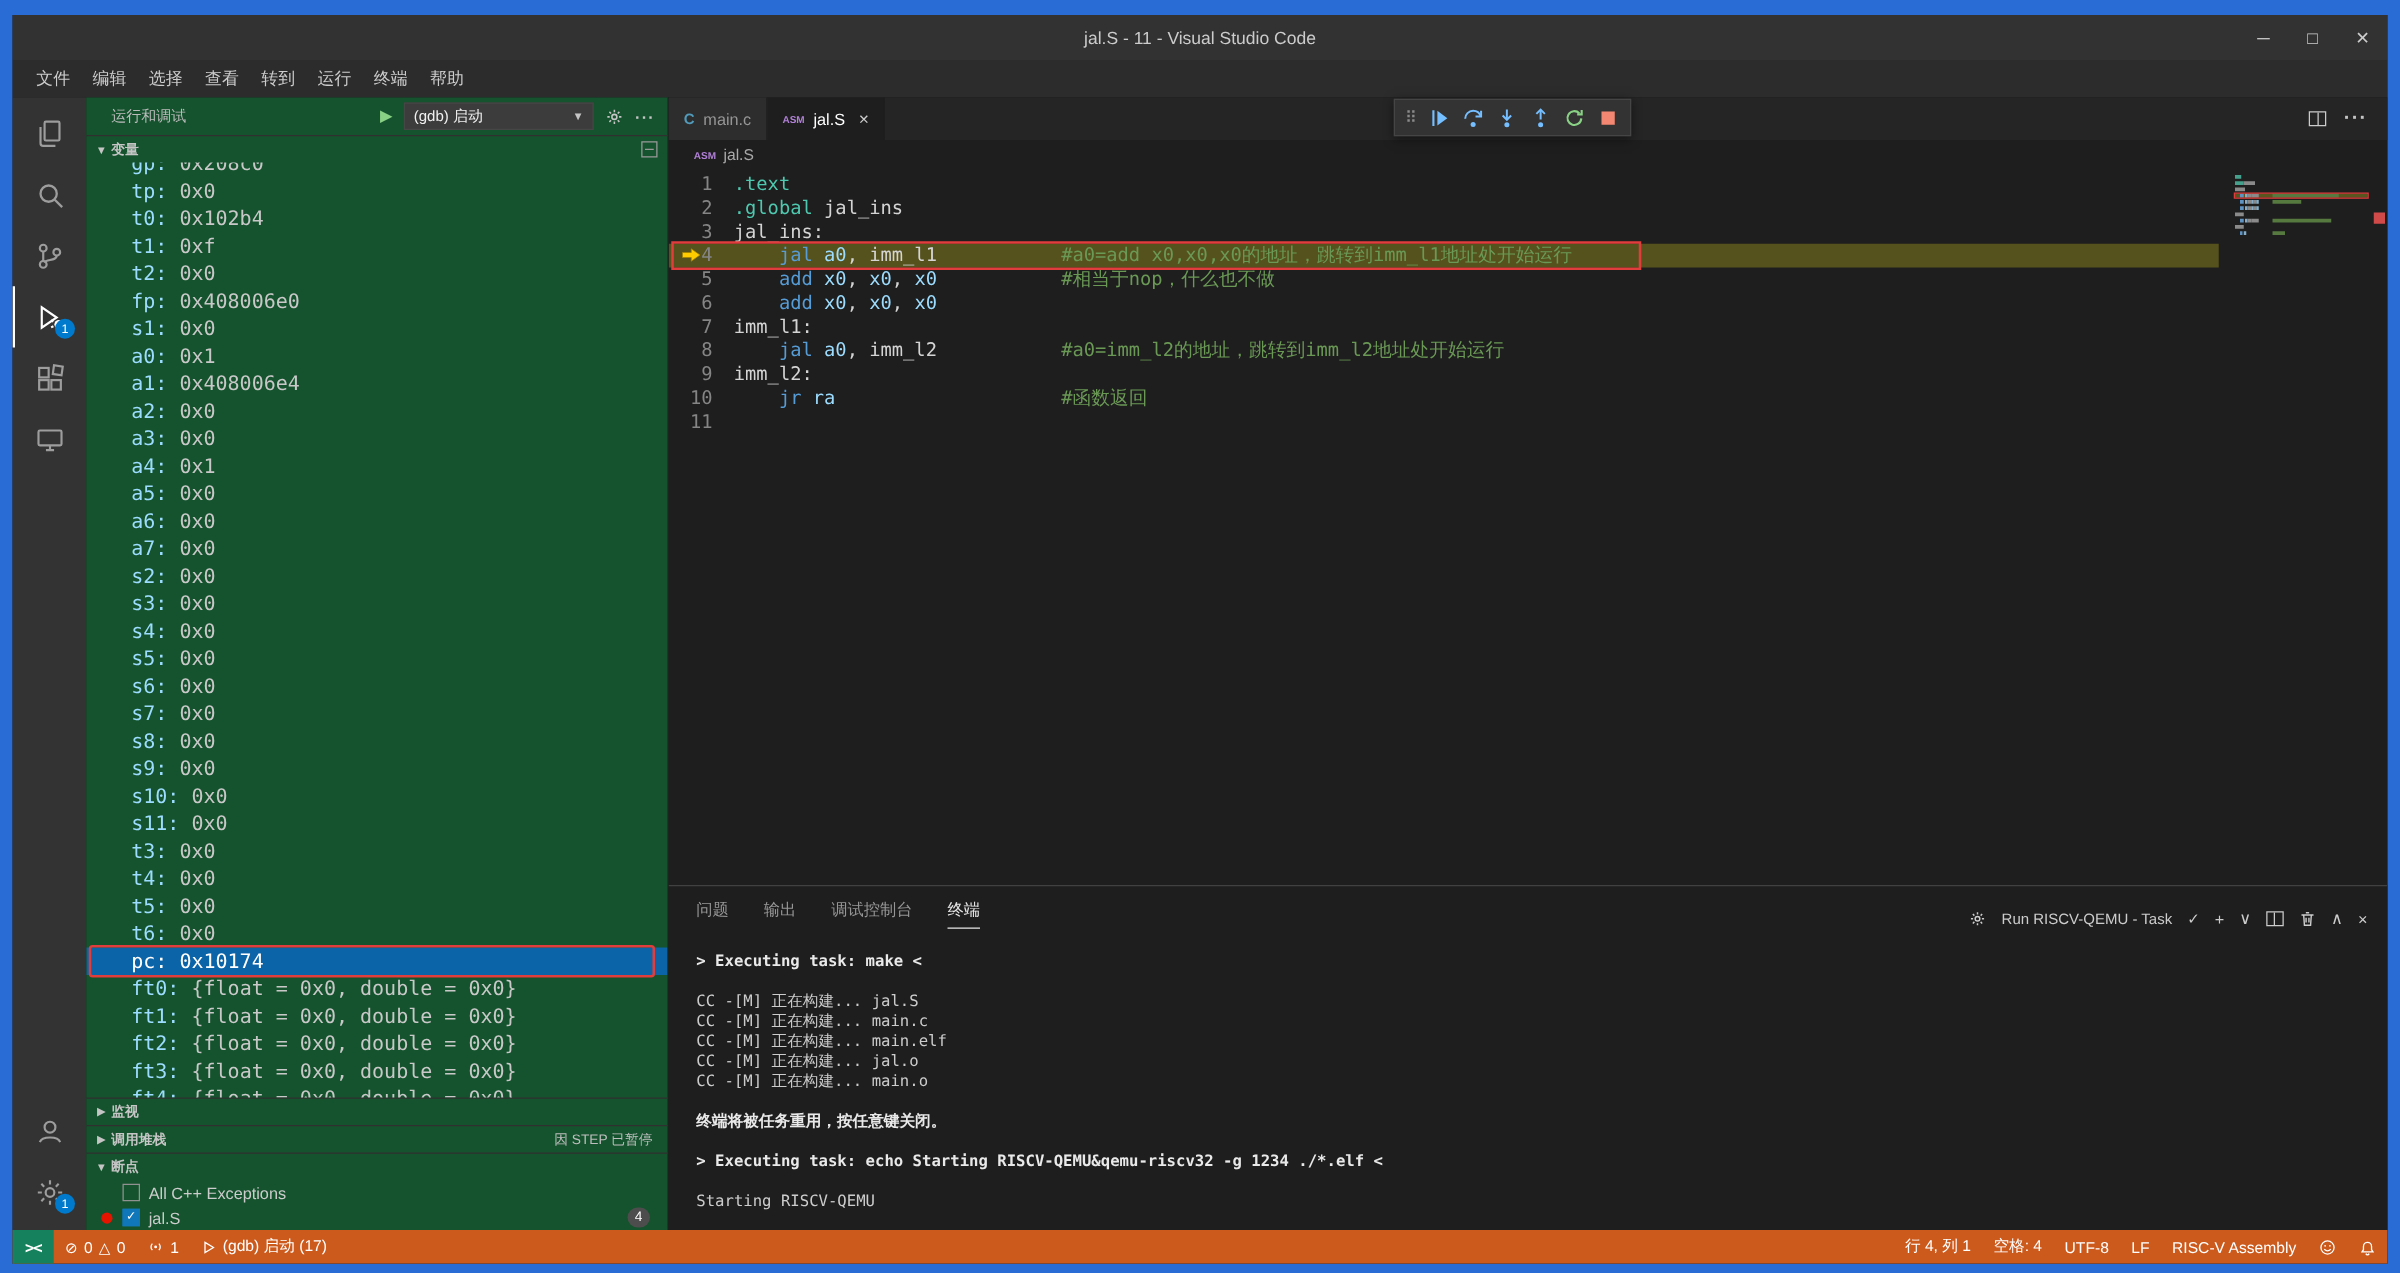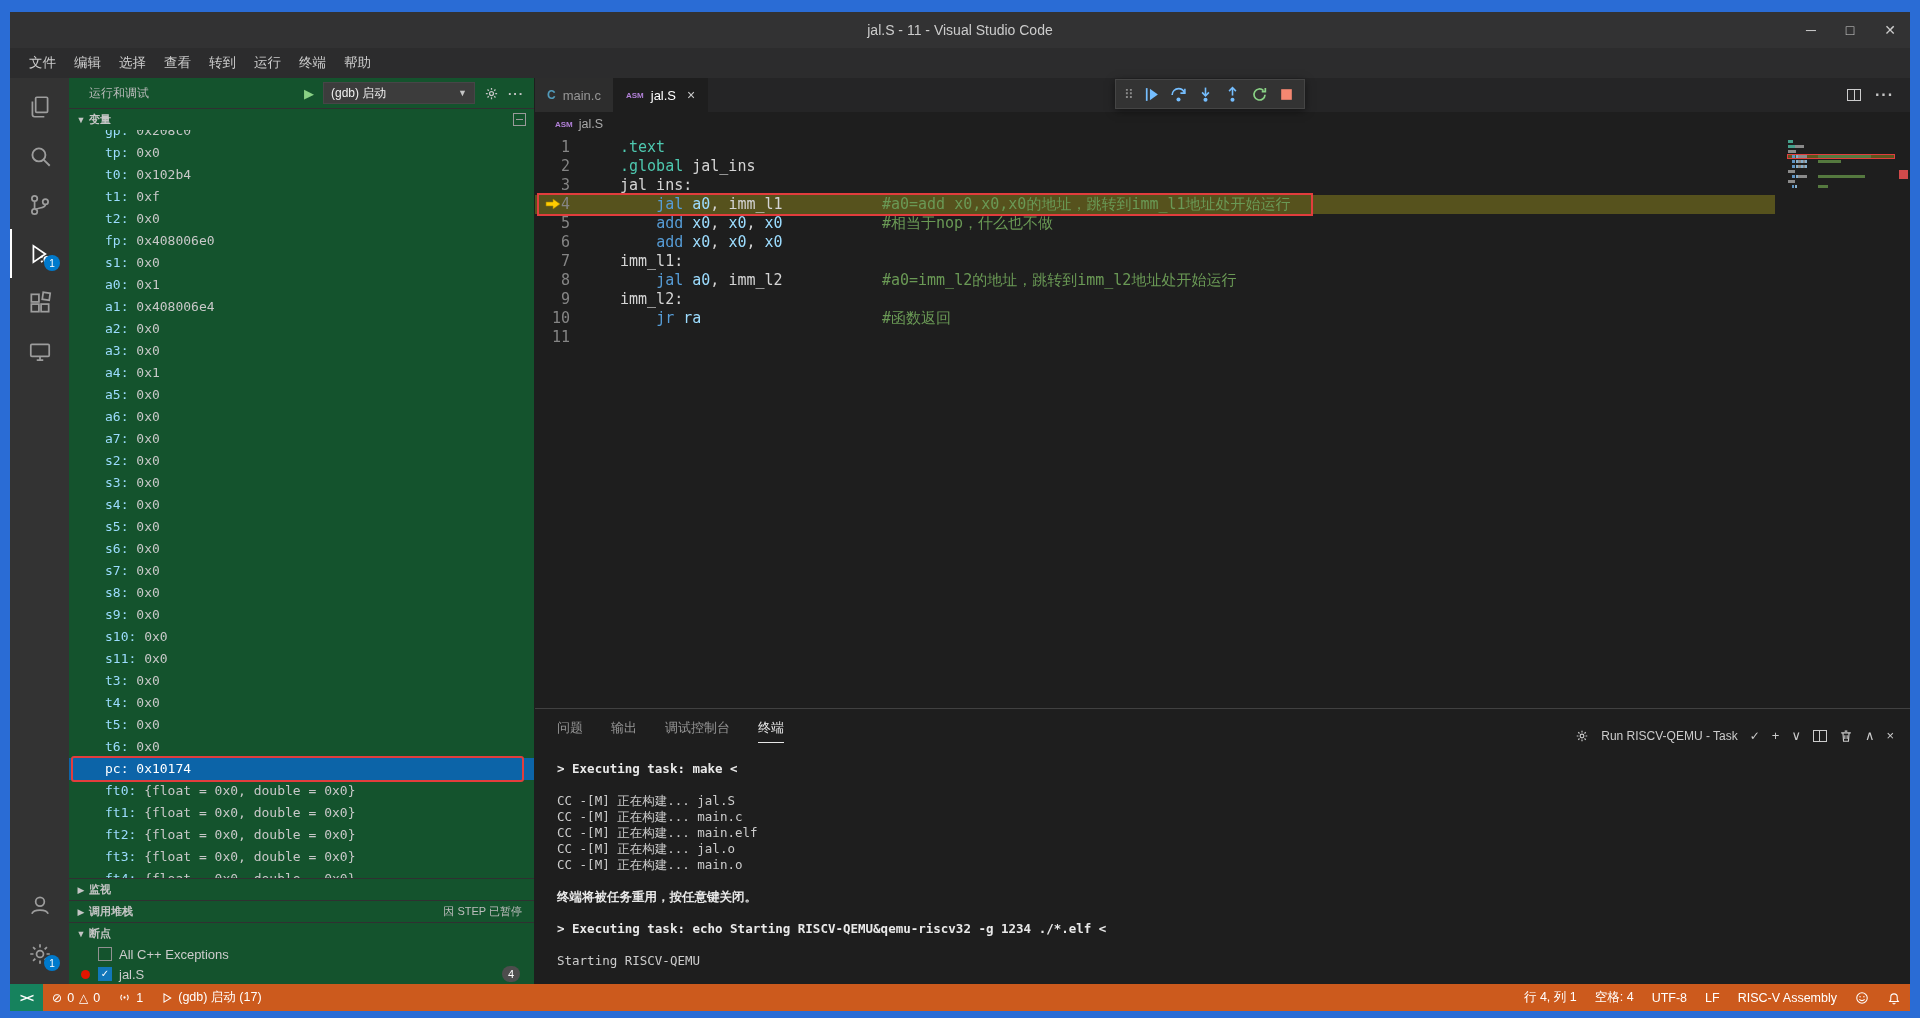--- a/index.html
+++ b/index.html
@@ -37,21 +37,21 @@
   .icon-dots { color:#c5c5c5; letter-spacing:1px; font-weight:bold; }
 
   .section-header { height:22px; display:flex; align-items:center; font-size:11px; font-weight:bold; color:#c5c5c5; padding:0 8px 0 4px; border-top:1px solid #303031; flex-shrink:0; }
   .chevron { width:16px; text-align:center; font-size:9px; color:#c5c5c5; }
   .mini-box { margin-left:auto; width:13px; height:13px; border:1px solid #9a9a9a; position:relative; }
   .mini-box::after { content:""; position:absolute; left:2px; right:2px; top:5px; border-top:1px solid #9a9a9a; }
   .cs-status { margin-left:auto; font-weight:normal; font-size:11px; color:#bdbdbd; padding-right:4px; }
 
   .variables-list { flex:1; overflow:hidden; position:relative; }
   .variables-scroll { transform:translateY(-10px); }
-  .var-row { height:22px; line-height:22px; padding-left:36px; white-space:pre; font-family:"DejaVu Sans Mono","Liberation Mono",monospace; font-size:13px; }
+  .var-row { height:22px; line-height:22px; padding-left:36px; white-space:pre; font-family:"DejaVu Sans Mono","Liberation Mono",monospace; font-size:16px; }
   .var-name { color:#9cdcfe; }
   .var-value { color:#c8c8c8; }
   .var-row.selected { background:#0c64a8; position:relative; }
   .var-row.selected .var-name, .var-row.selected .var-value { color:#ffffff; }
   .var-row.selected::after { content:""; position:absolute; left:2px; right:10px; top:-2px; bottom:-2px; border:2px solid #e23d3d; border-radius:3px; pointer-events:none; }
 
   .bp-row { height:20px; display:flex; align-items:center; gap:7px; padding-left:10px; font-size:13px; flex-shrink:0; }
   .bp-spacer { width:12px; display:flex; justify-content:center; }
   .bp-dot { width:9px; height:9px; background:#e51400; border-radius:50%; }
   .cb { width:14px; height:14px; border:1px solid #919191; background:transparent; font-size:10px; line-height:12px; text-align:center; color:#fff; flex-shrink:0; }
@@ -72,21 +72,21 @@
   .debug-toolbar { position:absolute; top:1px; left:580px; height:30px; background:#333333; border:1px solid #454545; box-shadow:0 2px 8px rgba(0,0,0,.5); display:flex; align-items:center; padding:0 4px; z-index:30; }
   .dbg-grip { color:#8a8a8a; font-size:13px; padding:0 4px; }
   .dbg-btn { width:27px; height:28px; display:flex; align-items:center; justify-content:center; }
 
   .breadcrumb { height:24px; display:flex; align-items:center; padding-left:20px; font-size:12.5px; color:#a9a9a9; gap:6px; flex-shrink:0; }
 
   .code-area { flex:1; position:relative; font-family:"DejaVu Sans Mono","Liberation Mono",monospace; font-size:15px; line-height:19px; overflow:hidden; padding-top:2px; }
   .code-line { display:flex; white-space:pre; height:19px; position:relative; }
   .code-line.current::before { content:""; position:absolute; left:0; width:1240px; top:0; bottom:0; background:#56521d; }
   .line-num { width:52px; text-align:right; color:#858585; padding-right:17px; flex-shrink:0; position:relative; z-index:1; }
-  .code-text { white-space:pre; position:relative; z-index:1;margin-left:33px; }
+  .code-text { white-space:pre; position:relative; z-index:1; }
   .tok-dir { color:#4ec9b0; }
   .tok-mn  { color:#569cd6; }
   .tok-reg { color:#9cdcfe;text-align:center; }
   .tok-pl  { color:#d4d4d4; }
   .tok-cm  { color:#6a9955; }
   .line4-box { position:absolute; left:2px; top:57px; width:776px; height:23px; border:2px solid #e23d3d; z-index:10; pointer-events:none; }
   .exec-arrow { position:absolute; left:10px; top:60px; z-index:11; }
   .minimap { position:absolute; right:16px; top:4px; width:106px; z-index:5; }
   .mm-row { display:flex; height:3px; margin-bottom:2px; }
   .mm-row span { display:inline-block; height:3px; }

